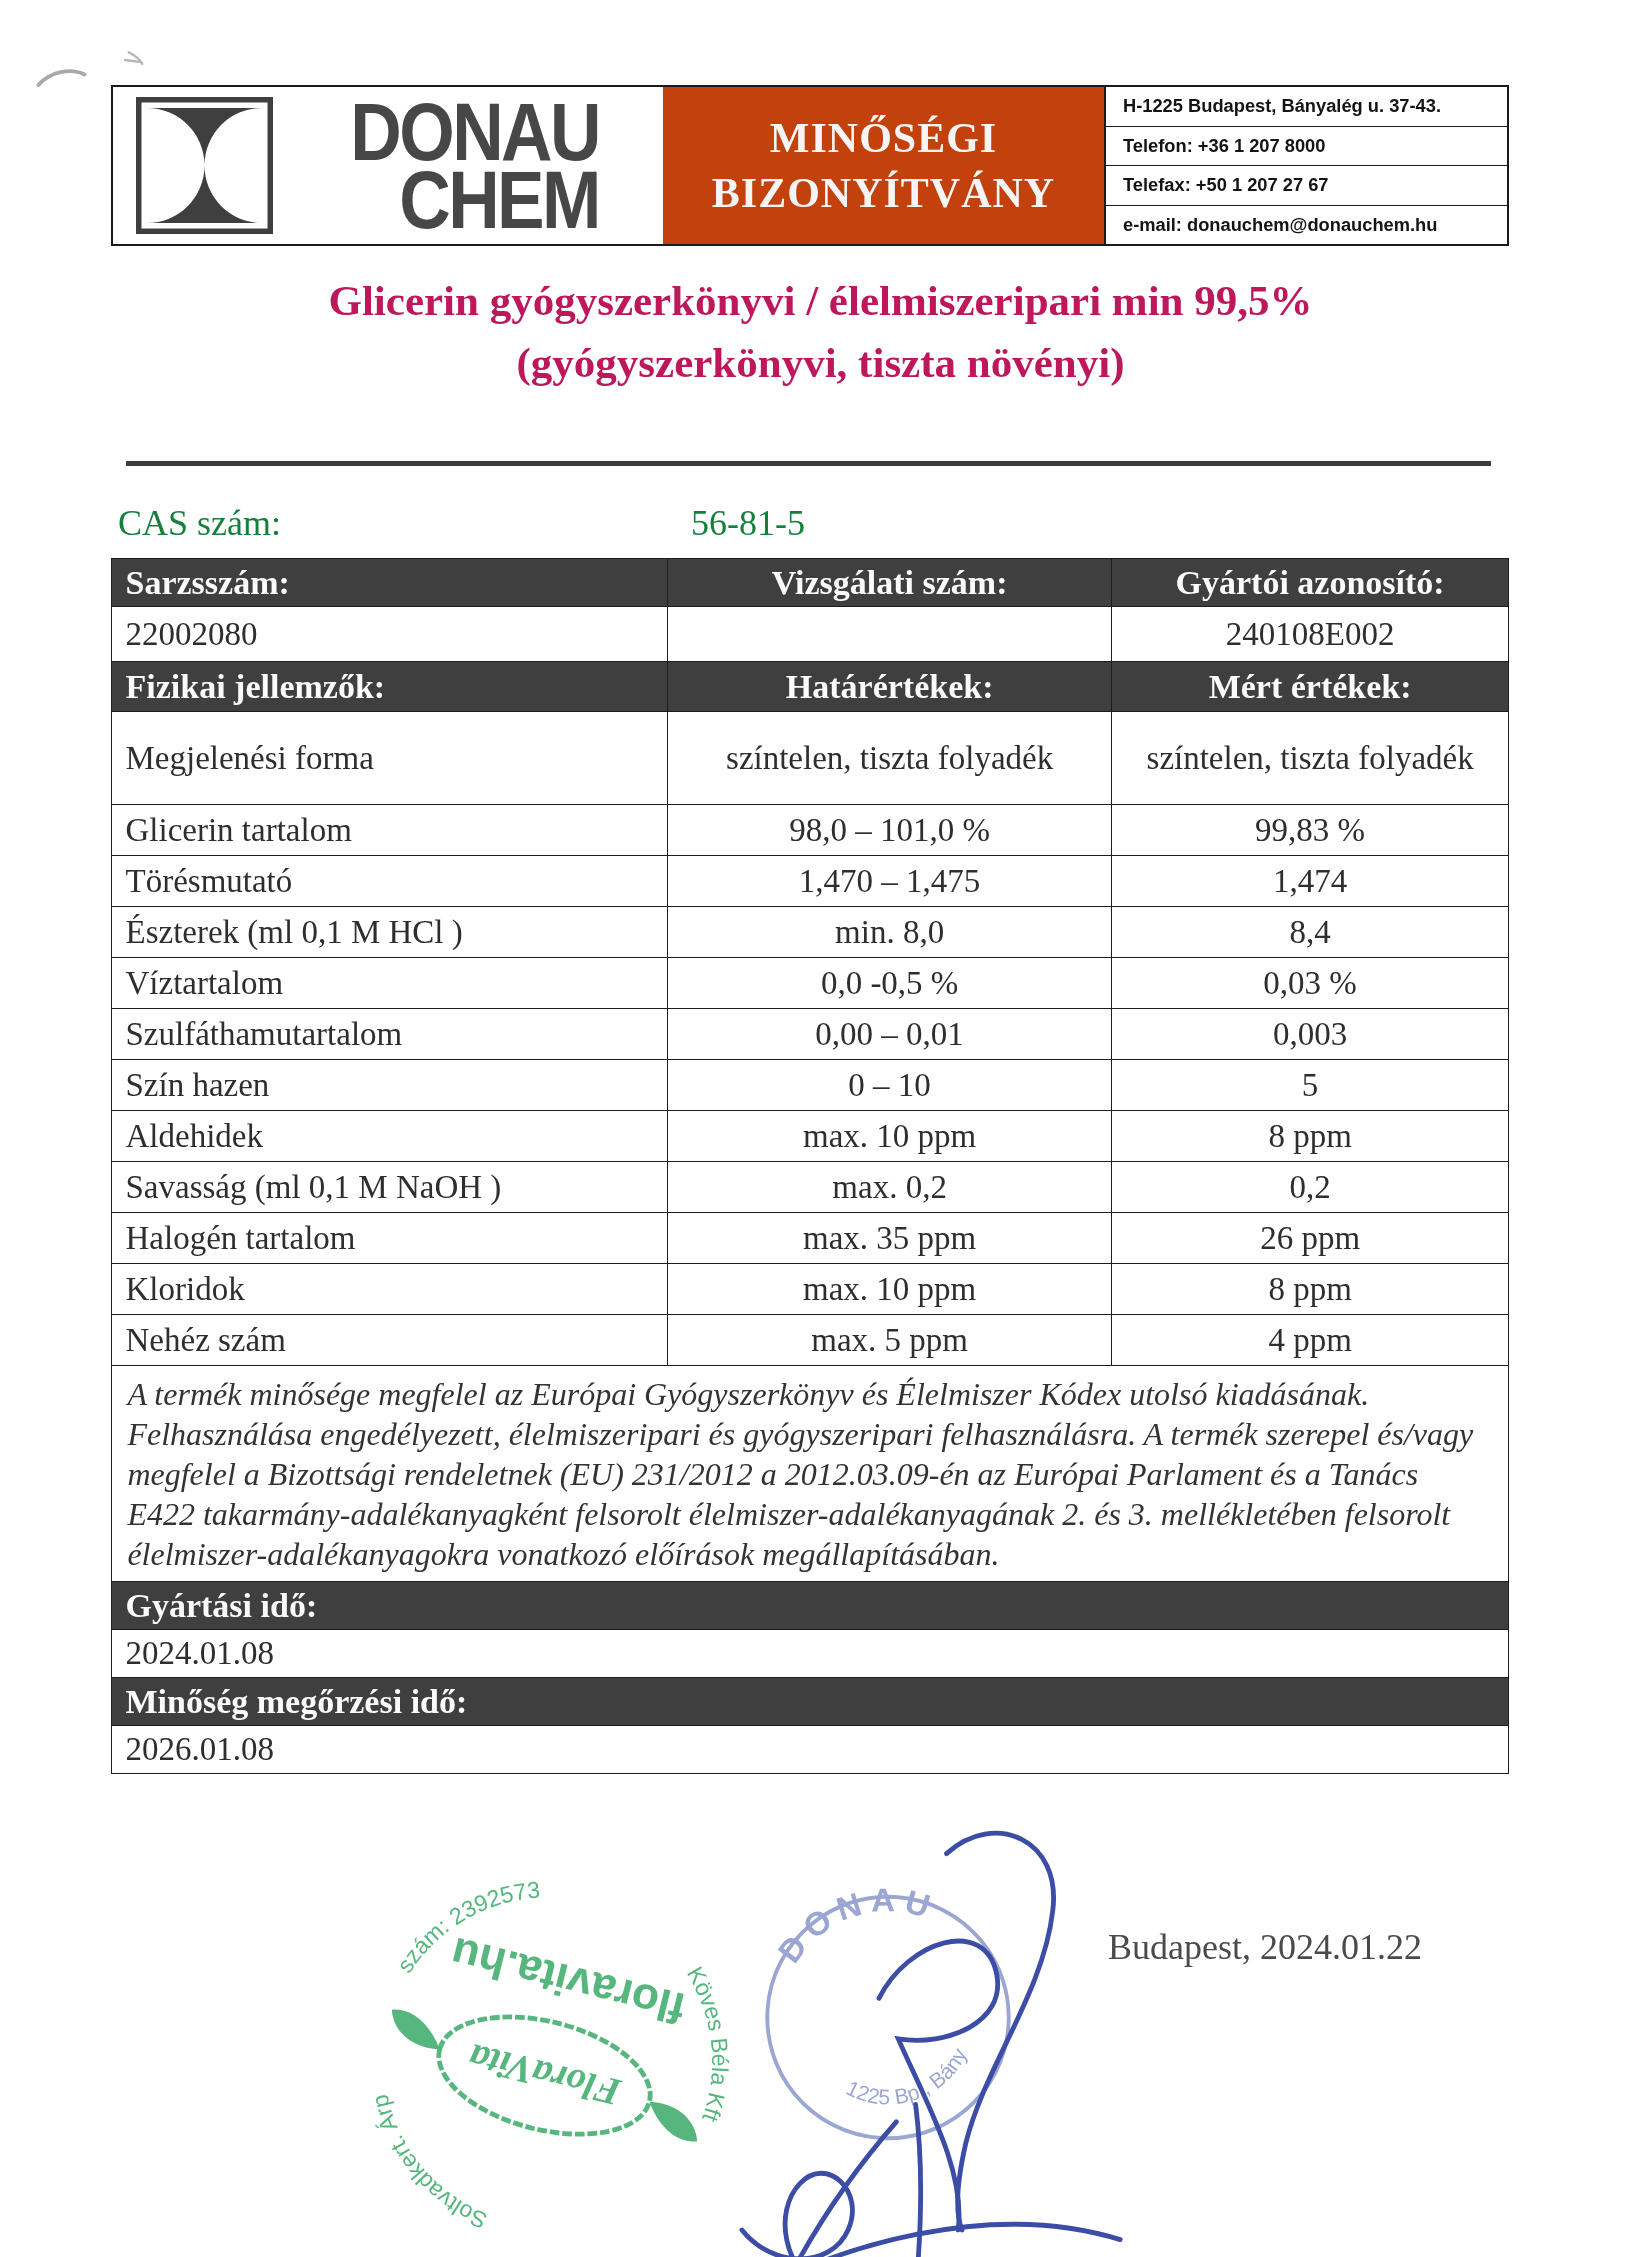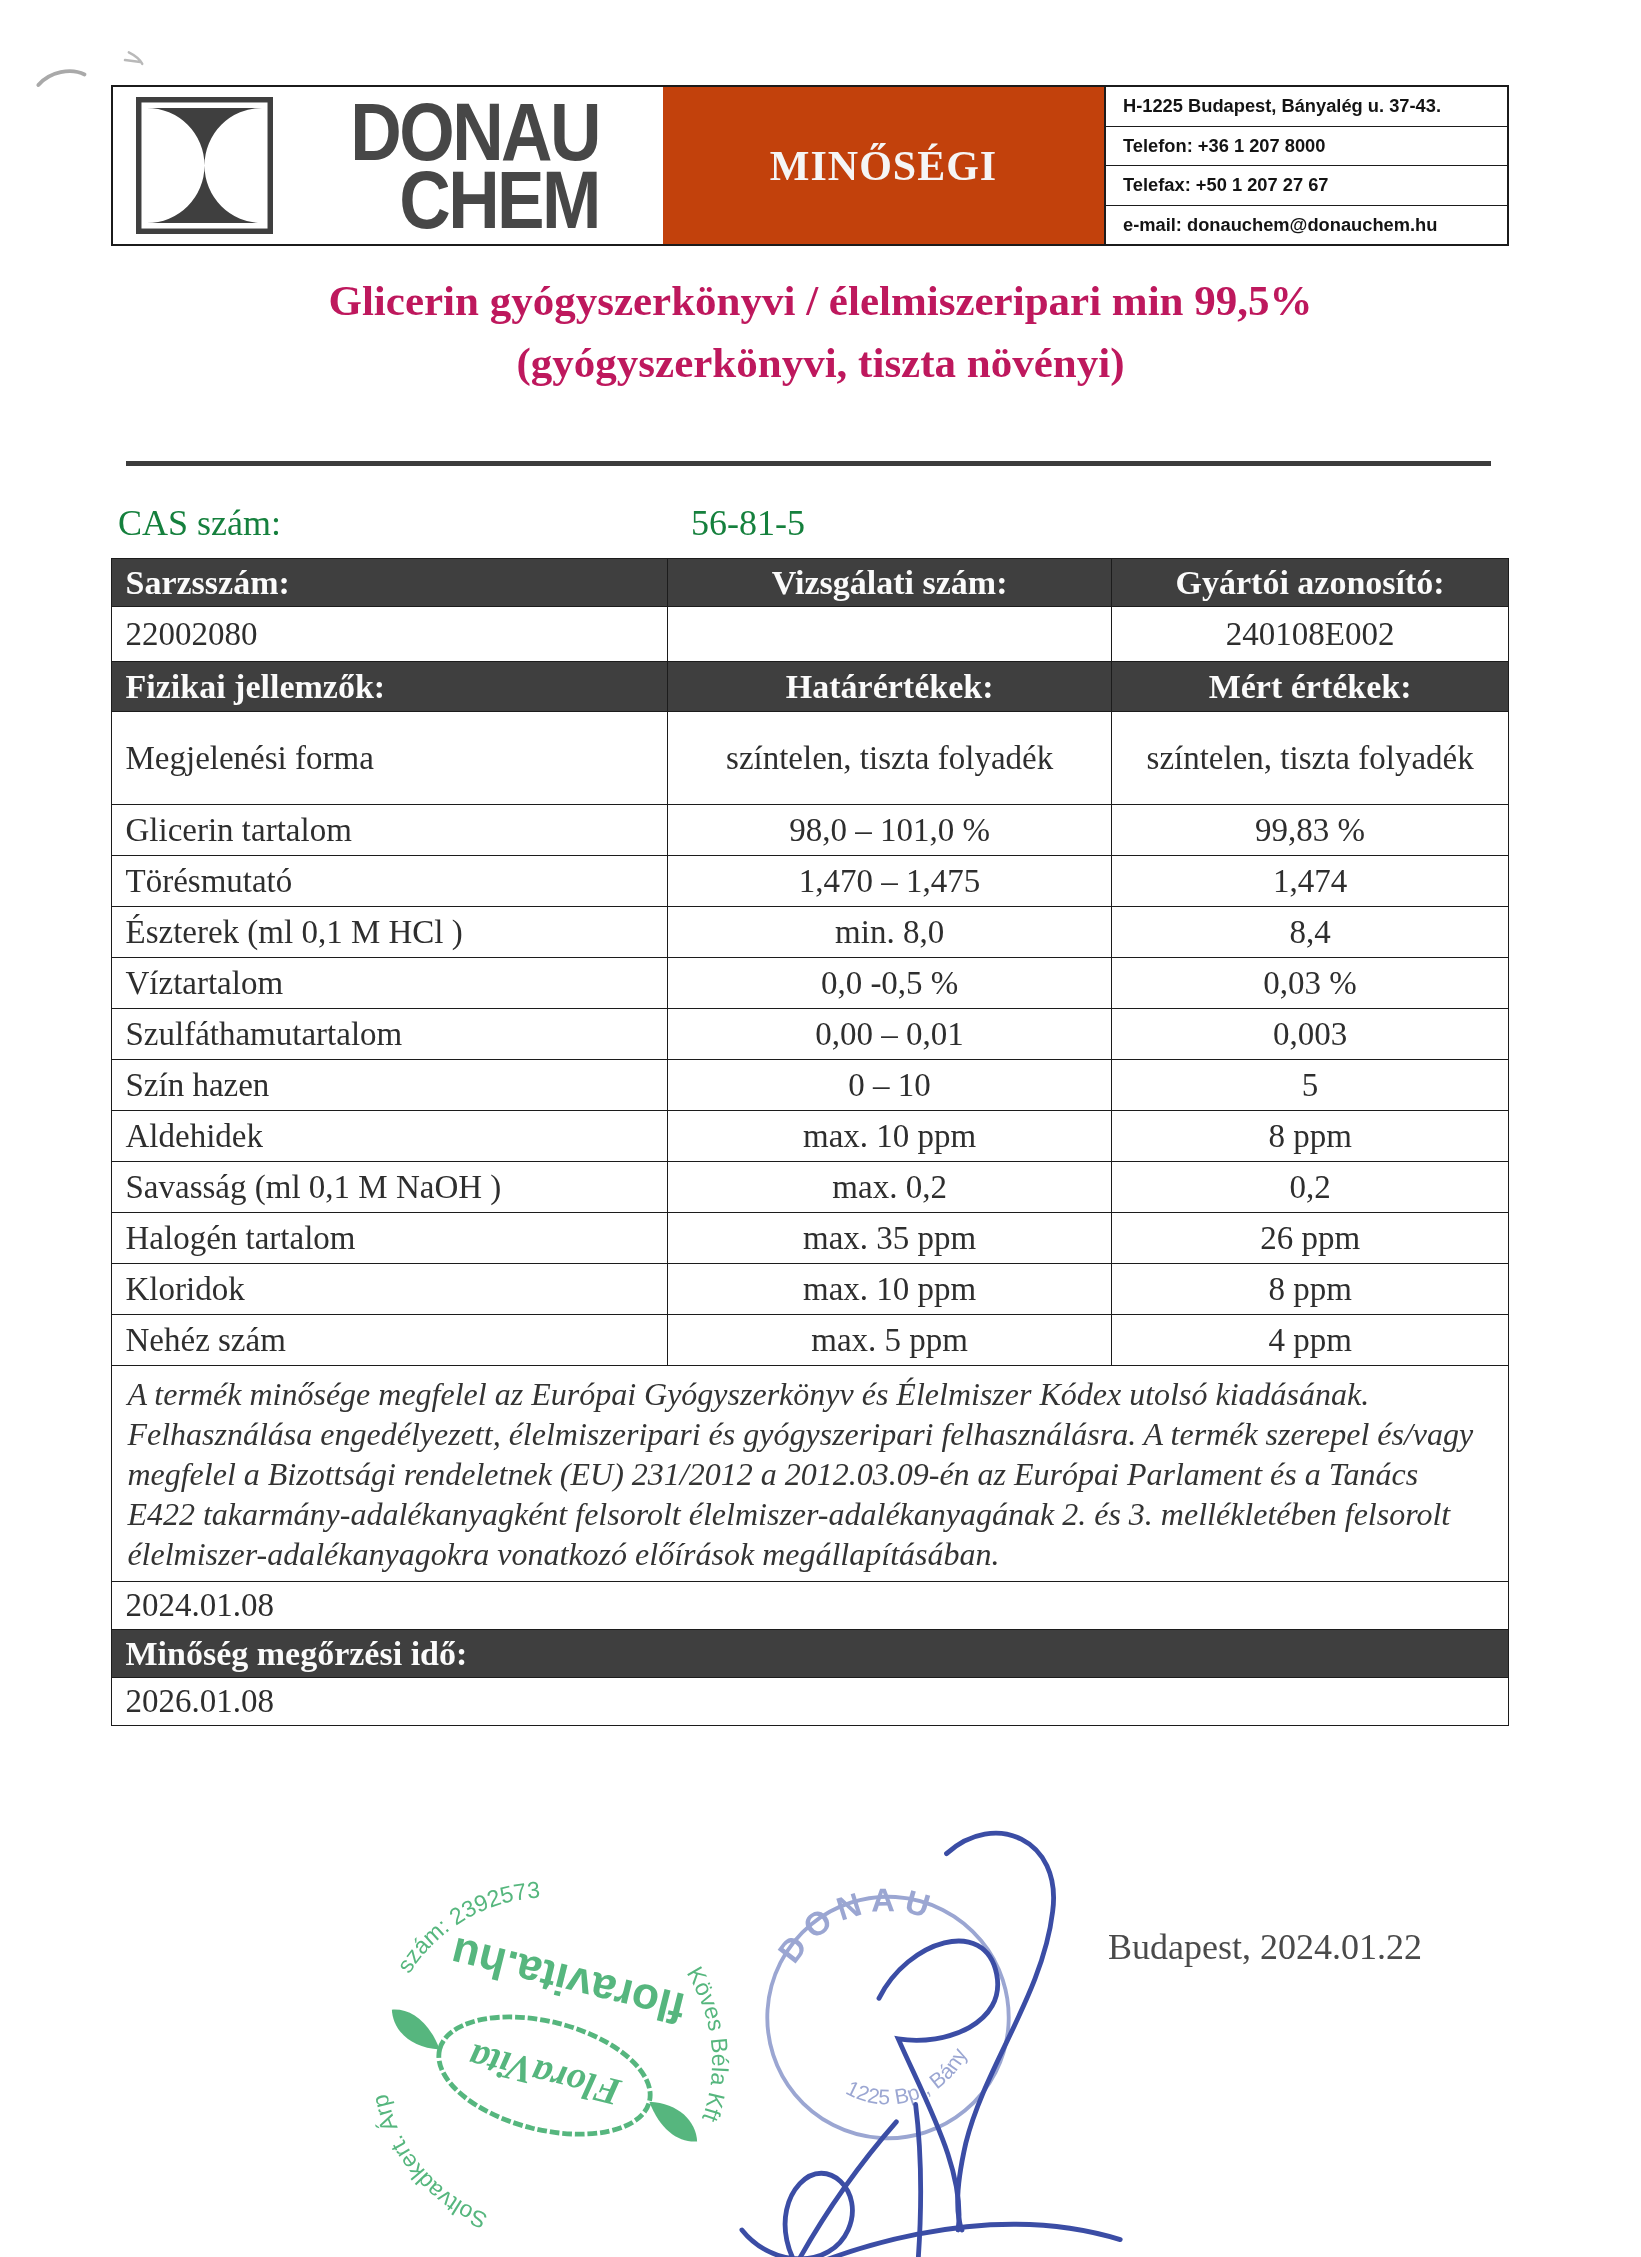--- a/index.html
+++ b/index.html
@@ -74,20 +74,21 @@
         <path d="M16,16 L184,16 A84 84 0 0 0 100,100 A84 84 0 0 0 16,16 Z" fill="#3f3f3f"></path>
         <path d="M16,184 L184,184 A84 84 0 0 1 100,100 A84 84 0 0 1 16,184 Z" fill="#3f3f3f"></path>
       </svg>
       <div class="logo-text">
         <div>DONAU</div>
         <div>CHEM</div>
       </div>
     </div>
     <div class="banner-cell">
       <div>MINŐSÉGI</div>
+      <div>BIZONYÍTVÁNY</div>
     </div>
     <div class="contact-cell">
       <div class="contact-row">H-1225 Budapest, Bányalég u. 37-43.</div>
       <div class="contact-row">Telefon: +36 1 207 8000</div>
       <div class="contact-row">Telefax: +50 1 207 27 67</div>
       <div class="contact-row">e-mail: donauchem@donauchem.hu</div>
     </div>
   </div>
 
   <div class="doc-title">
@@ -178,20 +179,23 @@
         <td class="c">max. 10 ppm</td>
         <td class="c">8 ppm</td>
       </tr>
       <tr class="h53">
         <td>Nehéz szám</td>
         <td class="c">max. 5 ppm</td>
         <td class="c">4 ppm</td>
       </tr>
       <tr class="note-row">
         <td class="note-cell" colspan="3">A termék minősége megfelel az Európai Gyógyszerkönyv és Élelmiszer Kódex utolsó kiadásának. Felhasználása engedélyezett, élelmiszeripari és gyógyszeripari felhasználásra. A termék szerepel és/vagy megfelel a Bizottsági rendeletnek (EU) 231/2012 a 2012.03.09-én az Európai Parlament és a Tanács E422 takarmány-adalékanyagként felsorolt élelmiszer-adalékanyagának 2. és 3. mellékletében felsorolt élelmiszer-adalékanyagokra vonatkozó előírások megállapításában.</td>
+      </tr>
+      <tr class="bar h50">
+        <td colspan="3">Gyártási idő:</td>
       </tr>
       <tr class="h50">
         <td colspan="3">2024.01.08</td>
       </tr>
       <tr class="bar h50">
         <td colspan="3">Minőség megőrzési idő:</td>
       </tr>
       <tr class="h50">
         <td colspan="3">2026.01.08</td>
       </tr>

